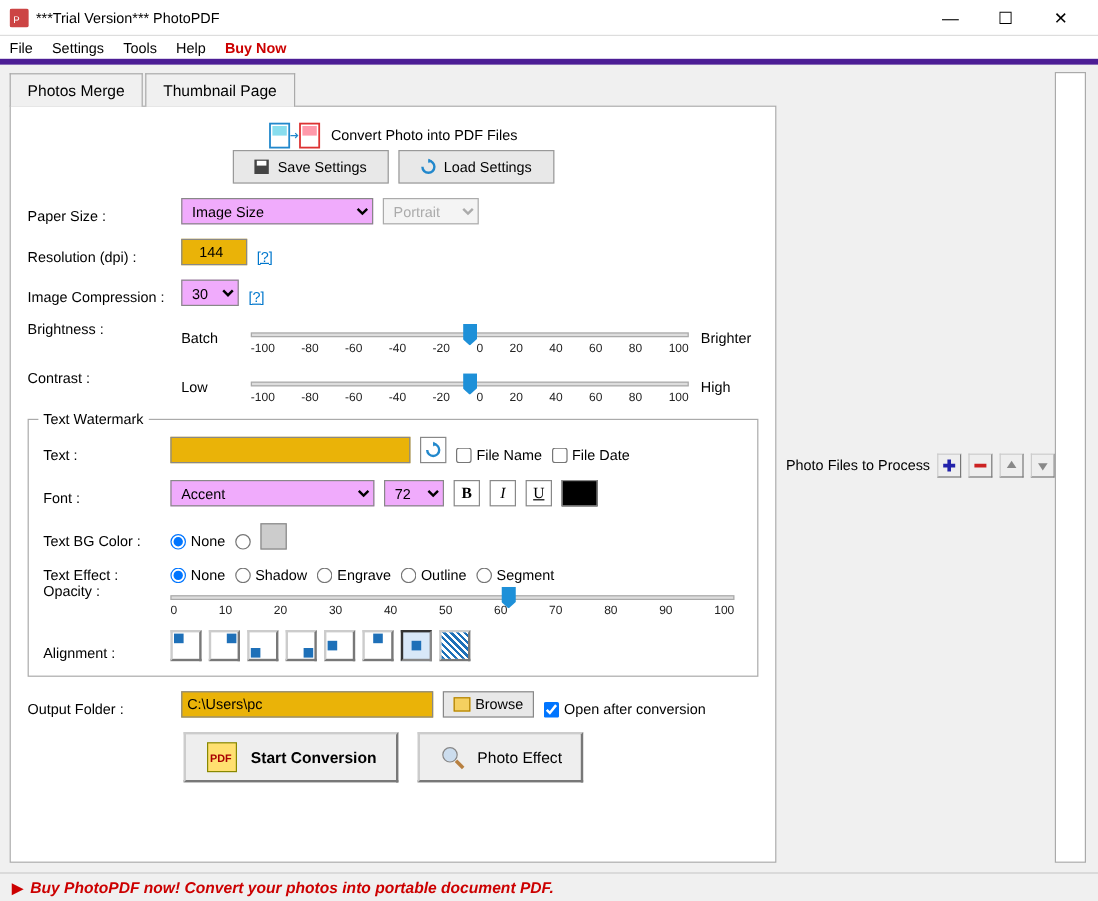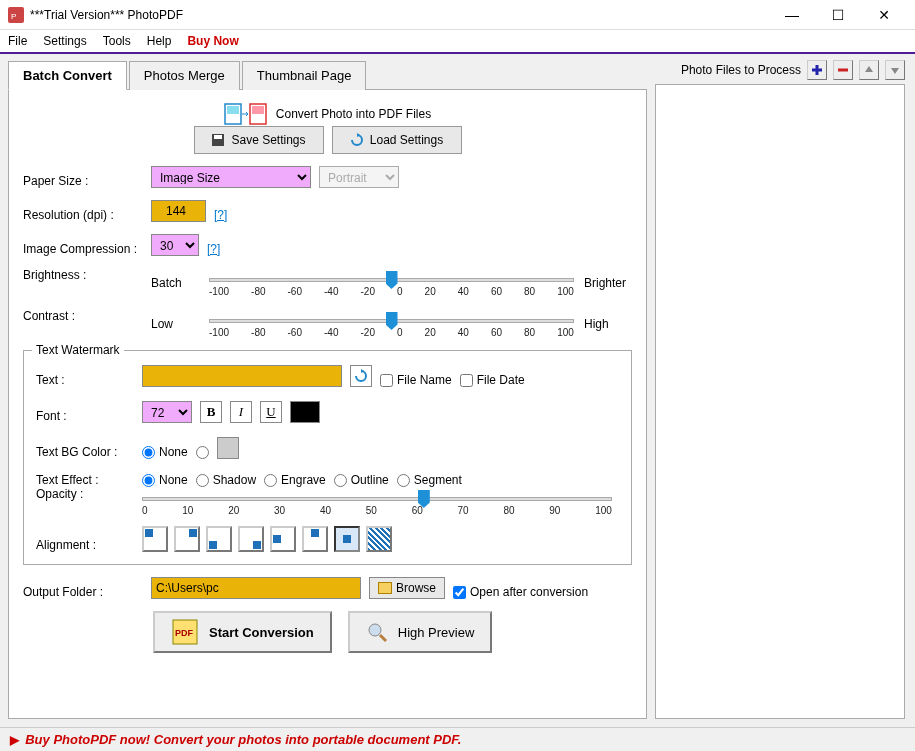--- a/index.html
+++ b/index.html
@@ -24,27 +24,27 @@
 .titlebar-title { flex: 1; font-size: 12px; color: #000; }
 .win-controls { display: flex; gap: 0; }
 .win-btn { width: 46px; height: 30px; display: flex; align-items: center; justify-content: center; font-size: 14px; }
 .menubar {
   height: 24px;
   background: #fff;
   display: flex;
   align-items: center;
   padding: 0 8px;
   gap: 16px;
-  border-bottom: 2px solid #4c1d95;
+  border-bottom: 5px solid #4c1d95;
 }
 .menu-item { font-size: 12px; color: #000; }
 .menu-item.buy { color: #c00; font-weight: bold; }
 .content { display: flex; height: calc(751px - 30px - 24px - 24px); background: #f0f0f0; }
 .left-panel { width: 655px; padding: 6px 8px 8px 8px; display: flex; flex-direction: column; }
-.right-panel { flex: 1; padding: 6px 10px 8px 0; display: flex; flex-direction: column; }
+.right-panel { flex: 1; padding: 6px 10px 8px 0; display: flex; flex-direction: row; }
 
 .tabs { display: flex; position: relative; top: 1px; z-index: 2; }
 .tab {
   padding: 6px 14px;
   background: #f0f0f0;
   border: 1px solid #aaa;
   border-bottom: none;
   font-size: 13px;
   margin-right: 2px;
 }
@@ -196,21 +196,20 @@
   <span class="menu-item">File</span>
   <span class="menu-item">Settings</span>
   <span class="menu-item">Tools</span>
   <span class="menu-item">Help</span>
   <span class="menu-item buy">Buy Now</span>
 </div>
 
 <div class="content">
   <div class="left-panel">
     <div class="tabs">
-      <div class="tab active">Batch Convert</div>
       <div class="tab">Photos Merge</div>
       <div class="tab">Thumbnail Page</div>
     </div>
 
     <div class="tab-panel">
 
       <div class="top-row">
         <div class="app-desc">
           <svg class="icon-pair" viewBox="0 0 44 24">
             <rect x="1" y="2" width="16" height="20" fill="#fff" stroke="#28c" stroke-width="1.5"></rect>
@@ -326,20 +325,21 @@
               <span>File Name</span>
             </label>
           <label class="checkbox-wrap">
               <input type="checkbox" style="">
               <span>File Date</span>
             </label>
         </div>
 
         <div class="row" style="margin-bottom:14px;">
           <span style="width:98px">Font :</span>
+          <select style="width:170px"><option>Accent</option></select>
           <select style="width:50px"><option>72</option></select>
           <button class="fmt-btn small-icon-b">B</button>
           <button class="fmt-btn small-icon-i">I</button>
           <button class="fmt-btn small-icon-u">U</button>
           <div class="color-swatch"></div>
         </div>
 
         <div class="row" style="margin-bottom:14px;">
           <span style="width:98px">Text BG Color :</span>
           <label class="radio-wrap">
@@ -448,21 +448,21 @@
               <rect x="2" y="2" width="24" height="24" fill="#ffe070" stroke="#880" stroke-width="1"></rect>
               <text x="4" y="18" font-size="9" font-weight="bold" fill="#a00">PDF</text>
             </svg>
           <span>Start Conversion</span>
         </button>
         <button class="big-btn photo">
           <svg width="22" height="22" viewBox="0 0 22 22">
               <circle cx="9" cy="9" r="6" fill="#cde" stroke="#888"></circle>
               <line x1="14" y1="14" x2="20" y2="20" stroke="#b88040" stroke-width="3"></line>
             </svg>
-          <span>High Preview</span>
+          <span>Photo Effect</span>
         </button>
       </div>
 
     </div>
   </div>
 
   <div class="right-panel">
     <div class="right-header">
       <span>Photo Files to Process</span>
       <div class="icon-btn">

